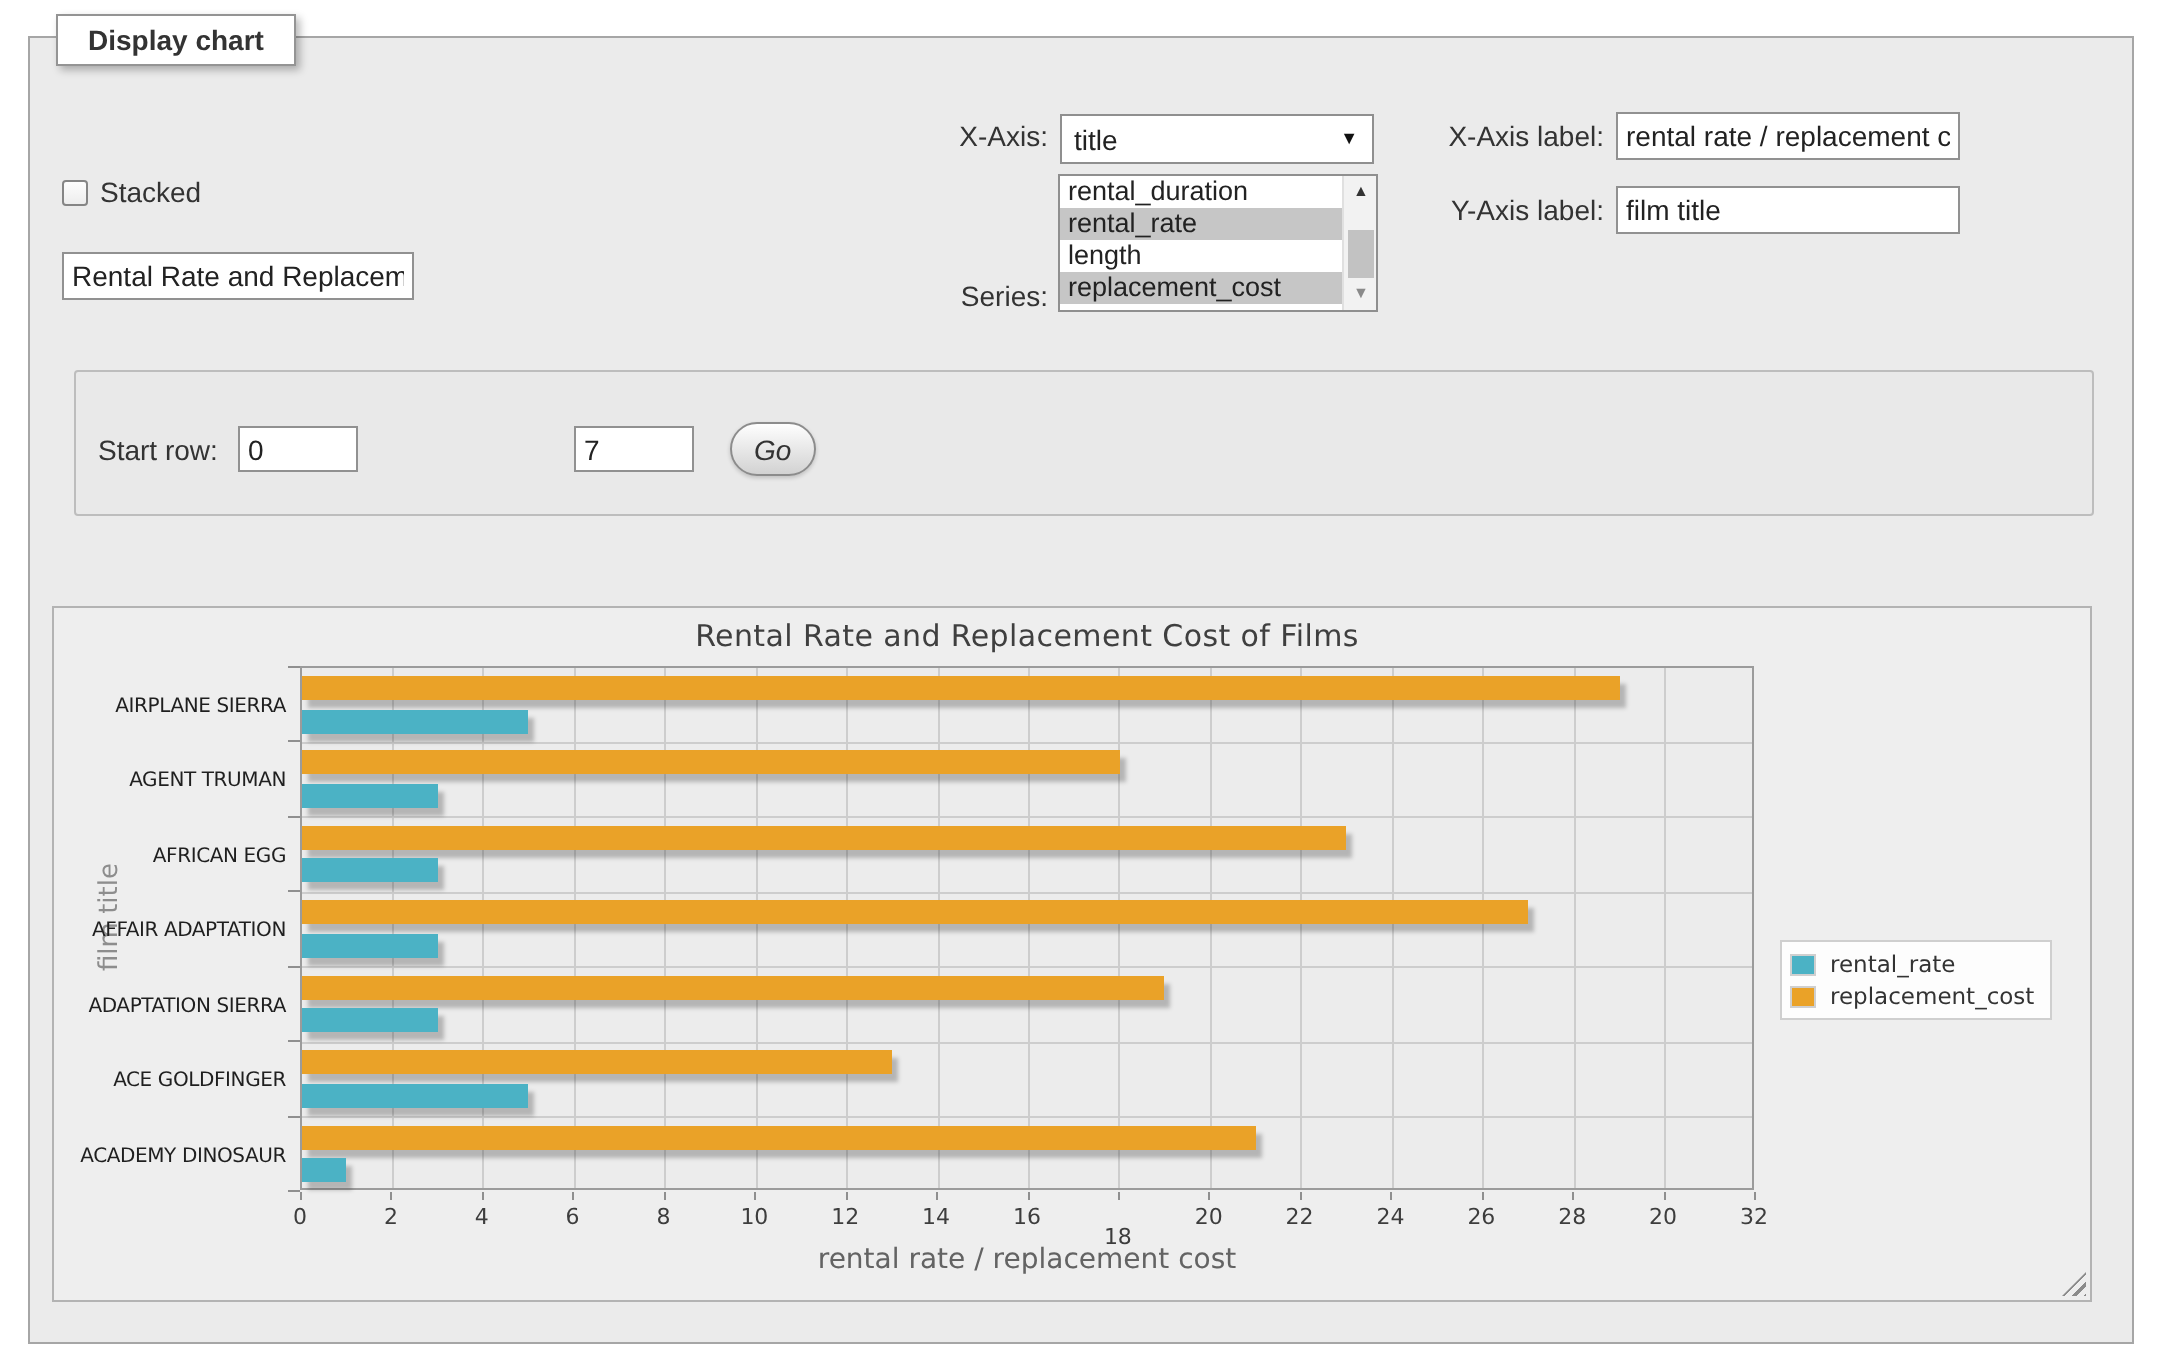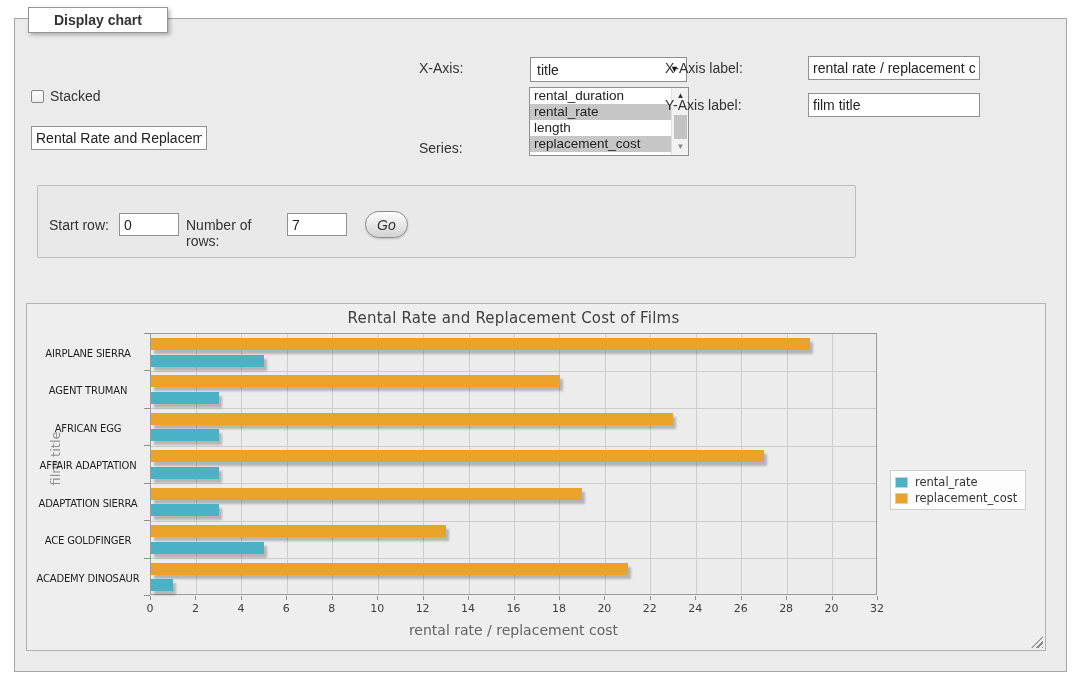--- a/index.html
+++ b/index.html
@@ -3,41 +3,41 @@
 <meta charset="utf-8">
 <style>
   * { margin:0; padding:0; box-sizing:border-box; }
   body { background:#fff; font-family:"Liberation Sans", sans-serif; }
   .page { position:relative; width:1081px; height:681px; background:#fff; overflow:hidden; }
 
   
   .fieldset { position:absolute; left:14px; top:18px; width:1053px; height:654px;
               background:#ebebeb; border:1px solid #a6a6a6; }
   .legend-box { position:absolute; left:13px; top:-12px; background:#fff; border:1px solid #949494;
-                box-shadow:2px 2px 4px rgba(0,0,0,.28); padding:4px 25px; font-weight:bold;
+                box-shadow:2px 2px 4px rgba(0,0,0,.28); padding:4px 15px; font-weight:bold;
                 font-size:14px; color:#333; z-index:5; }
 
   
   .radio-row { position:absolute; left:16px; top:37px; display:flex; align-items:center; gap:9px; }
   .radio-item { display:flex; align-items:center; gap:5px; font-size:14px; color:#333; cursor:default; }
   .radio { width:13px; height:13px; border:1px solid #6f6f6f; border-radius:50%;
            background:radial-gradient(circle at 35% 30%, #ffffff 55%, #e3e3e3); position:relative; }
   .radio.checked::after { content:""; position:absolute; left:3px; top:3px; width:5px; height:5px;
            border-radius:50%; background:#3c3c3c; }
   .check-item { position:absolute; left:16px; top:69px; display:flex; align-items:center; gap:6px;
                 font-size:14px; color:#333; }
   .checkbox { width:13px; height:13px; border:1px solid #858585; border-radius:2px;
               background:linear-gradient(#fdfdfd,#ededed); }
 
   .text-input { background:#fff; border:1px solid #919191; font-family:"Liberation Sans",sans-serif;
                 font-size:14px; color:#222; padding:0 4px; }
   .title-input { position:absolute; left:16px; top:107px; width:176px; height:24px; }
 
   
-  .form-label { position:absolute; font-size:14px; color:#333; text-align:left; }
+  .form-label { position:absolute; font-size:14px; color:#333; text-align:right; }
   .lbl-xaxis { left:404px; top:41px; width:105px; }
   .lbl-series { left:404px; top:121px; width:105px; }
   .lbl-xaxis-label { left:650px; top:41px; width:137px; }
   .lbl-yaxis-label { left:650px; top:78px; width:137px; }
 
   .select { position:absolute; left:515px; top:38px; width:157px; height:25px; background:#fff;
             border:1px solid #8f8f8f; display:flex; align-items:center; font-size:14px; color:#222;
             padding-left:6px; }
   .select .arrow { position:absolute; right:7px; top:6px; font-size:9px; color:#111; }
 
@@ -52,21 +52,21 @@
            font-size:8px; color:#333; line-height:14px; }
   .lb-thumb { position:absolute; top:27px; left:2px; width:13px; height:24px; background:#c2c2c2; }
   .lb-down { position:absolute; bottom:1px; left:0; width:17px; height:14px; text-align:center;
              font-size:8px; color:#8a8a8a; line-height:14px; }
 
   .axis-input { position:absolute; left:793px; width:172px; height:24px; }
   .inp-xaxis { top:37px; }
   .inp-yaxis { top:74px; }
 
   
-  .rows-panel { position:absolute; left:22px; top:166px; width:819px; height:73px;
+  .rows-panel { position:absolute; left:22px; top:166px; width:1010px; height:73px;
                 background:#e9e9e9; border:1px solid #bdbdbd; border-radius:2px; }
   .rows-panel .form-label { text-align:left; }
   .lbl-startrow { left:11px; top:31px; width:70px; }
   .inp-startrow { position:absolute; left:81px; top:27px; width:60px; height:23px; }
   .lbl-numrows { left:148px; top:31px; width:102px; }
   .inp-numrows { position:absolute; left:249px; top:27px; width:60px; height:23px; }
   .go-button { position:absolute; left:327px; top:25px; height:27px; padding:0 11px; border-radius:14px;
                border:1px solid #8c8c8c; background:linear-gradient(#fefefe,#d2d2d2);
                font-size:14px; color:#333; display:flex; align-items:center;
                box-shadow:0 1px 2px rgba(0,0,0,.18);font-style:italic; }
@@ -76,21 +76,21 @@
                background:#eeeeee; border:1px solid #b3b3b3; }
   .chart-font { font-family:"DejaVu Sans", sans-serif; }
   .chart-title { position:absolute; left:123px; top:5px; width:727px; text-align:center;
                  font-size:15px; color:#3f3f3f; letter-spacing:.2px; }
   .plot { position:absolute; left:123px; top:29px; width:727px; height:262px;
           border:1px solid #9b9b9b; background:#ececec; }
   .vline { position:absolute; top:0; bottom:0; width:1px; background:#cdcdcd; }
   .hline { position:absolute; left:0; right:0; height:1px; background:#cdcdcd; }
   .bar { position:absolute; height:12px; box-shadow:3px 4px 2px rgba(40,40,40,.28); }
   .cat-label { position:absolute; left:6px; width:110px; height:12px; line-height:12px;
-               text-align:center; font-size:10px; color:#1f1f1f; letter-spacing:-.2px; white-space:nowrap; }
+               text-align:right; font-size:10px; color:#1f1f1f; letter-spacing:-.2px; white-space:nowrap; }
   .xtick-label { position:absolute; width:34px; text-align:center; font-size:11px; color:#3d3d3d; }
   .xtick-mark { position:absolute; width:1px; height:4px; background:#8f8f8f; }
   .ytick-mark { position:absolute; width:6px; height:1px; background:#8f8f8f; }
   .x-axis-title { position:absolute; left:123px; top:318px; width:727px; text-align:center;
                   font-size:14px; color:#636363; }
   .y-axis-title { position:absolute; left:-32px; top:147px; width:120px; text-align:center;
                   font-size:13px; color:#8d8d8d; transform:rotate(-90deg); }
   .chart-legend { position:absolute; left:863px; top:166px; background:#fdfdfd;
                   border:1px solid #cfcfcf; padding:3px 8px 3px 4px; }
   .legend-row { display:flex; align-items:center; gap:7px; height:16px; }
@@ -135,21 +135,20 @@
     </div>
 
     <div class="form-label lbl-xaxis-label">X-Axis label:</div>
     <input class="text-input axis-input inp-xaxis" value="rental rate / replacement cost" style="">
     <div class="form-label lbl-yaxis-label">Y-Axis label:</div>
     <input class="text-input axis-input inp-yaxis" value="film title" style="">
 
     <div class="rows-panel">
       <div class="form-label lbl-startrow">Start row:</div>
       <input class="text-input inp-startrow" value="0" style="">
-      <div class="form-label lbl-numrows">Number of rows:</div>
       <input class="text-input inp-numrows" value="7" style="">
       <div class="go-button">Go</div>
     </div>
 
     <div class="chart-box chart-font">
       <div class="chart-title">Rental Rate and Replacement Cost of Films</div>
       <div class="plot" style="background: rgb(236, 236, 236);">
           <div class="vline" style="left: 44.9375px;"></div>
           <div class="vline" style="left: 90.375px;"></div>
           <div class="vline" style="left: 135.812px;"></div>
@@ -226,21 +225,21 @@
         <div class="xtick-label" style="left: 287.75px; top: 298px;">8</div>
         <div class="xtick-mark" style="left: 350.188px; top: 292px;"></div>
         <div class="xtick-label" style="left: 333.188px; top: 298px;">10</div>
         <div class="xtick-mark" style="left: 395.625px; top: 292px;"></div>
         <div class="xtick-label" style="left: 378.625px; top: 298px;">12</div>
         <div class="xtick-mark" style="left: 441.062px; top: 292px;"></div>
         <div class="xtick-label" style="left: 424.062px; top: 298px;">14</div>
         <div class="xtick-mark" style="left: 486.5px; top: 292px;"></div>
         <div class="xtick-label" style="left: 469.5px; top: 298px;">16</div>
         <div class="xtick-mark" style="left: 531.938px; top: 292px;"></div>
-        <div class="xtick-label" style="left: 514.938px; top: 298px;">18</div>
+        <div class="xtick-label" style="left: 514.938px; top: 308px;">18</div>
         <div class="xtick-mark" style="left: 577.375px; top: 292px;"></div>
         <div class="xtick-label" style="left: 560.375px; top: 298px;">20</div>
         <div class="xtick-mark" style="left: 622.812px; top: 292px;"></div>
         <div class="xtick-label" style="left: 605.812px; top: 298px;">22</div>
         <div class="xtick-mark" style="left: 668.25px; top: 292px;"></div>
         <div class="xtick-label" style="left: 651.25px; top: 298px;">24</div>
         <div class="xtick-mark" style="left: 713.688px; top: 292px;"></div>
         <div class="xtick-label" style="left: 696.688px; top: 298px;">26</div>
         <div class="xtick-mark" style="left: 759.125px; top: 292px;"></div>
         <div class="xtick-label" style="left: 742.125px; top: 298px;">28</div>

